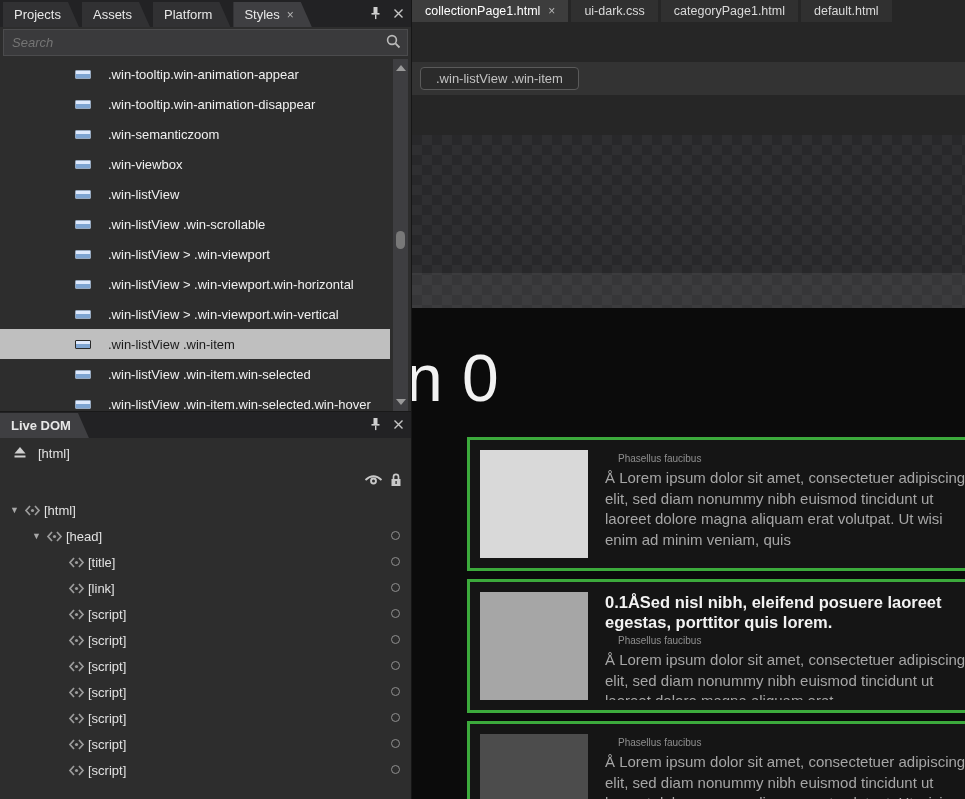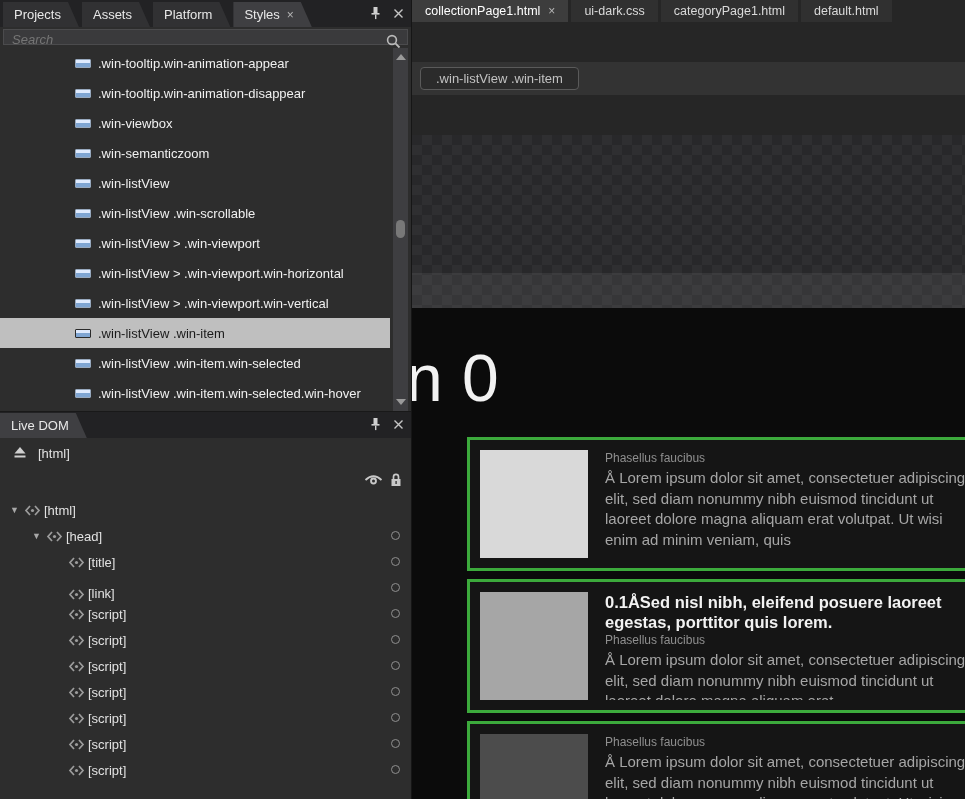--- a/index.html
+++ b/index.html
@@ -15,28 +15,28 @@
                   position:relative; flex:none; }
   .ptab { height:25px; line-height:25px; padding:0 18px 0 11px; margin-left:3px;
           background:#313133; color:#e8e8e8; font-size:13px; white-space:nowrap;
           clip-path:polygon(0 0, calc(100% - 11px) 0, 100% 100%, 0 100%);
           display:flex; align-items:center; gap:7px; cursor:default; }
   .ptab.active { background:#3f3f42; }
   .tab-close { font-size:12px; color:#b5b5b5; line-height:1; }
   .panel-ctrls { position:absolute; right:7px; top:6px; display:flex; gap:11px; align-items:center; }
 
   .search-row { padding:2px 3px 3px 3px; flex:none; }
-  .search-box { position:relative; height:16px; background:#3a3a3c; border:1px solid #4b4b4d; }
+  .search-box { position:relative; height:27px; background:#3a3a3c; border:1px solid #4b4b4d; }
   .search-box input { width:100%; height:100%; background:transparent; border:none; outline:none;
                       color:#bdbdbd; font-style:italic; font-size:13px; padding:0 26px 0 8px;
                       font-family:"Liberation Sans", sans-serif; }
   .search-glyph { position:absolute; right:5px; top:3px; }
 
   .style-list { position:relative; flex:1; overflow:hidden; }
-  .style-row { height:30px; display:flex; align-items:center; padding-left:75px; gap:7px;
+  .style-row { height:30px; display:flex; align-items:center; padding-left:75px; gap:17px;
                color:#f0f0f0; font-size:13px; white-space:nowrap; cursor:default; width:390px; }
   .style-row.selected { background:#bfbfbf; color:#1a1a1a; }
   .rule-icon { width:16px; height:9px; flex:none; border:1px solid #97a8bd; border-radius:1px;
                background:linear-gradient(#dfeafd 0 45%, #7fa5d2 45% 100%); }
   .style-row.selected .rule-icon { border-color:#2a2a2a; }
 
   .vscroll { position:absolute; right:3px; top:0; bottom:0; width:15px; background:#3e3e41; }
   .tri-up   { position:absolute; top:6px; left:3px; width:0; height:0;
               border-left:5px solid transparent; border-right:5px solid transparent;
               border-bottom:6px solid #9a9a9a; }
@@ -85,21 +85,21 @@
                   background:rgba(255,255,255,0.065); }
   .page { flex:1; position:relative; background:#0b0b0b; overflow:hidden; }
   .page-heading { position:absolute; left:-6px; top:32px; font-size:66px; font-weight:300;
                   color:#f2f2f2; letter-spacing:0.5px; }
   .item-list { position:absolute; left:55px; top:129px; width:512px; }
   .list-item { height:134px; border:3px solid #3caa3c; background:#151515; margin-bottom:8px;
                display:flex; padding:10px; overflow:hidden; }
   .item-img { width:108px; height:108px; flex:none; margin-right:17px; }
   .item-text { flex:1; min-width:0; overflow:hidden; }
   .item-title { font-size:16.5px; font-weight:bold; color:#f2f2f2; line-height:20px; }
-  .item-sub { font-size:12px; color:#8f8f8f; margin-top:2px; line-height:13px; }
+  .item-sub { font-size:10px; color:#8f8f8f; margin-top:2px; line-height:13px;margin-left:13px; }
   .item-desc { font-size:15px; color:#a6a6a6; line-height:20.5px; margin-top:3px; }
 
   svg { display:block; }
 </style>
 </head>
 <body>
 
 <div class="app">
 
   <div class="left">
@@ -154,25 +154,25 @@
             <div class="style-row">
               <span class="rule-icon"></span>
               <span>.win-tooltip.win-animation-appear</span>
             </div>
             <div class="style-row">
               <span class="rule-icon"></span>
               <span>.win-tooltip.win-animation-disappear</span>
             </div>
             <div class="style-row">
               <span class="rule-icon"></span>
+              <span>.win-semanticzoom</span>
+            </div>
+            <div class="style-row">
+              <span class="rule-icon"></span>
               <span>.win-viewbox</span>
-            </div>
-            <div class="style-row">
-              <span class="rule-icon"></span>
-              <span>.win-semanticzoom</span>
             </div>
             <div class="style-row">
               <span class="rule-icon"></span>
               <span>.win-listView</span>
             </div>
             <div class="style-row">
               <span class="rule-icon"></span>
               <span>.win-listView .win-scrollable</span>
             </div>
             <div class="style-row">
@@ -202,21 +202,21 @@
           </div>
         <div class="vscroll">
           <div class="tri-up"></div>
           <div class="scroll-thumb"></div>
           <div class="tri-down"></div>
         </div>
       </div>
     </div>
 
     <div class="dom-panel">
-      <div class="panel-tabbar" style="height:26px;">
+      <div class="panel-tabbar" style="height:26px;font-weight:bold;">
         <div class="ptab active" style="margin-left:0;">
           <span>Live DOM</span>
         </div>
         <div class="panel-ctrls" style="top:5px;">
           <span>
             <svg width="13" height="14" viewBox="0 0 13 14">
               <rect x="4.5" y="1" width="4" height="6" fill="#cfcfcf"></rect>
               <rect x="2.5" y="7" width="8" height="1.6" fill="#cfcfcf"></rect>
               <rect x="6" y="8.6" width="1.4" height="4.5" fill="#cfcfcf"></rect>
             </svg>
@@ -285,21 +285,21 @@
             <span class="tree-ico">
               <svg width="17" height="13" viewBox="0 0 17 13">
                 <path d="M6 2 L2 6.5 L6 11" fill="none" stroke="#9d9d9d" stroke-width="1.7"></path>
                 <path d="M11 2 L15 6.5 L11 11" fill="none" stroke="#9d9d9d" stroke-width="1.7"></path>
                 <circle cx="8.5" cy="6.5" r="1.6" fill="#9d9d9d"></circle>
               </svg>
             </span>
             <span>[title]</span>
             <span class="tree-circle"></span>
           </div>
-          <div class="tree-row" style="padding-left: 54px; align-items: flex-end;">
+          <div class="tree-row" style="padding-left: 54px;">
             <span class="tree-exp"></span>
             <span class="tree-ico">
               <svg width="17" height="13" viewBox="0 0 17 13">
                 <path d="M6 2 L2 6.5 L6 11" fill="none" stroke="#9d9d9d" stroke-width="1.7"></path>
                 <path d="M11 2 L15 6.5 L11 11" fill="none" stroke="#9d9d9d" stroke-width="1.7"></path>
                 <circle cx="8.5" cy="6.5" r="1.6" fill="#9d9d9d"></circle>
               </svg>
             </span>
             <span>[link]</span>
             <span class="tree-circle"></span>

